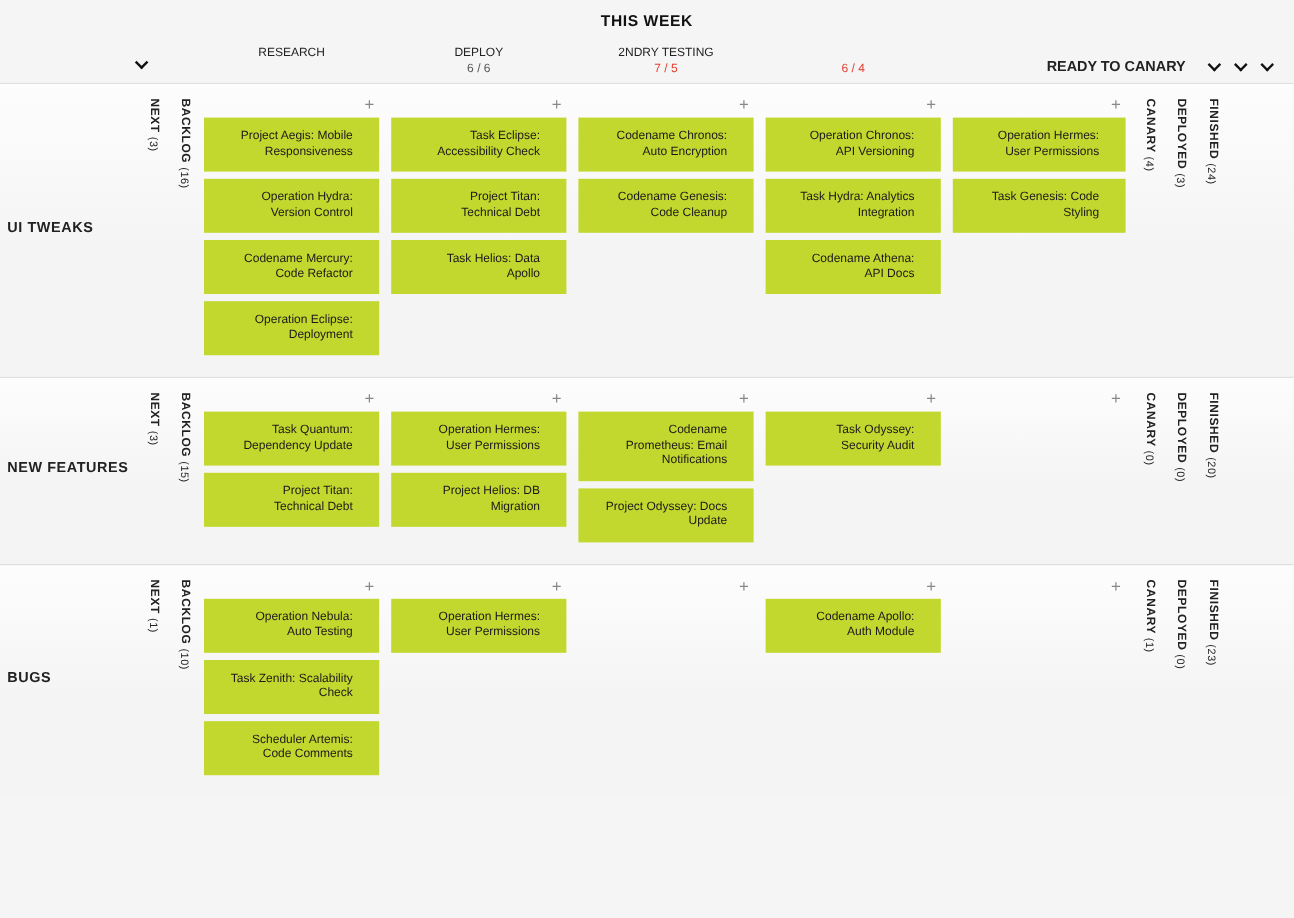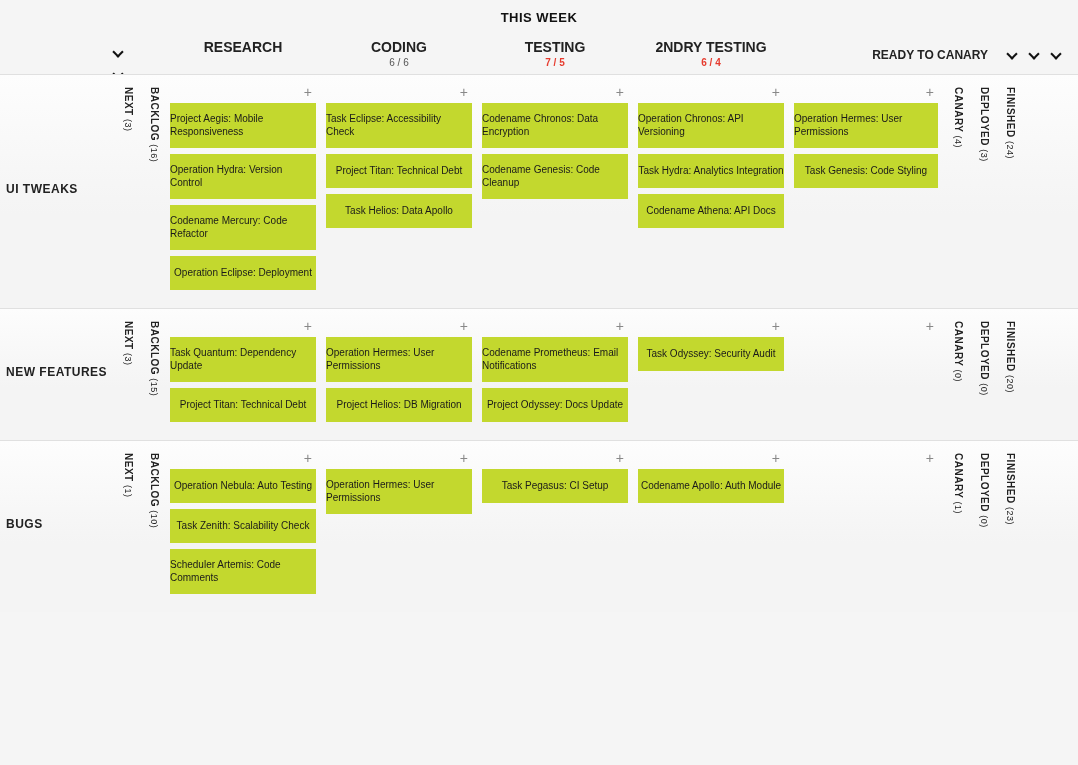--- a/index.html
+++ b/index.html
@@ -35,23 +35,23 @@
       150px   
       150px   
       150px   
       148px   
       20px 20px 20px; 
     column-gap: 6px;
     align-items: start;
   }
 
   
-  .col-header { text-align: center; font-weight: 700; font-size: 14px; padding: 6px 2px 2px; }
+  .col-header { text-align: center; font-weight: 400; font-size: 10px; padding: 6px 2px 2px; }
   .col-sub { text-align: center; font-size: 10px; color: #555; padding-bottom: 6px; }
-  .col-sub.over { color: #e63b2e; font-weight: 700; text-align: center; }
+  .col-sub.over { color: #e63b2e; font-weight: 400; text-align: center; }
 
   .chevron {
     display: inline-block;
     width: 16px; height: 16px;
     position: relative;
     cursor: pointer;
   }
   .chevron::before {
     content: "";
     position: absolute;
@@ -133,22 +133,22 @@
     color: #888;
     line-height: 10px;
     cursor: pointer;
     padding-right: 4px;
   }
   .card {
     background: #c3d82e;
     color: #1a1a1a;
     font-size: 10px;
     line-height: 1.25;
-    padding: 10px 0;
-    text-align: left;
+    padding: 10px 22px;
+    text-align: right;
     cursor: pointer;
     min-height: 34px;
     display: flex;
     align-items: center;
     justify-content: center;
   }
 
   
   .lanes::-webkit-scrollbar { width: 0; }
 </style>
@@ -168,22 +168,21 @@
     <span class="chevron"></span>
     <span class="chevron"></span>
     <span class="chevron"></span>
   </div>
 
   <div class="grid" style="margin-top:4px">
     <div></div>
       <div></div>
       <div></div>
     <div class="col-header">RESEARCH</div>
-    <div class="col-header">CODING</div>
-    <div class="col-header">TESTING</div>
+    <div class="col-header">DEPLOY</div>
     <div class="col-header">2NDRY TESTING</div>
     <div></div>
       <div></div>
       <div></div>
       <div></div>
   </div>
 
   <div class="grid">
     <div></div>
       <div></div>
@@ -212,21 +211,21 @@
             <div class="card">Operation Eclipse: Deployment</div>
           </div>
           <div class="col">
             <div class="col-add">+</div>
             <div class="card">Task Eclipse: Accessibility Check</div>
             <div class="card">Project Titan: Technical Debt</div>
             <div class="card">Task Helios: Data Apollo</div>
           </div>
           <div class="col">
             <div class="col-add">+</div>
-            <div class="card">Codename Chronos: Data Encryption</div>
+            <div class="card">Codename Chronos: Auto Encryption</div>
             <div class="card">Codename Genesis: Code Cleanup</div>
           </div>
           <div class="col">
             <div class="col-add">+</div>
             <div class="card">Operation Chronos: API Versioning</div>
             <div class="card">Task Hydra: Analytics Integration</div>
             <div class="card">Codename Athena: API Docs</div>
           </div>
           <div class="col">
             <div class="col-add">+</div>
@@ -280,21 +279,20 @@
             <div class="card">Operation Nebula: Auto Testing</div>
             <div class="card">Task Zenith: Scalability Check</div>
             <div class="card">Scheduler Artemis: Code Comments</div>
           </div>
           <div class="col">
             <div class="col-add">+</div>
             <div class="card">Operation Hermes: User Permissions</div>
           </div>
           <div class="col">
             <div class="col-add">+</div>
-            <div class="card">Task Pegasus: CI Setup</div>
           </div>
           <div class="col">
             <div class="col-add">+</div>
             <div class="card">Codename Apollo: Auth Module</div>
           </div>
           <div class="col">
             <div class="col-add">+</div>
           </div>
           <div class="vcol">CANARY <span class="count">(1)</span></div>
           <div class="vcol">DEPLOYED <span class="count">(0)</span></div>

